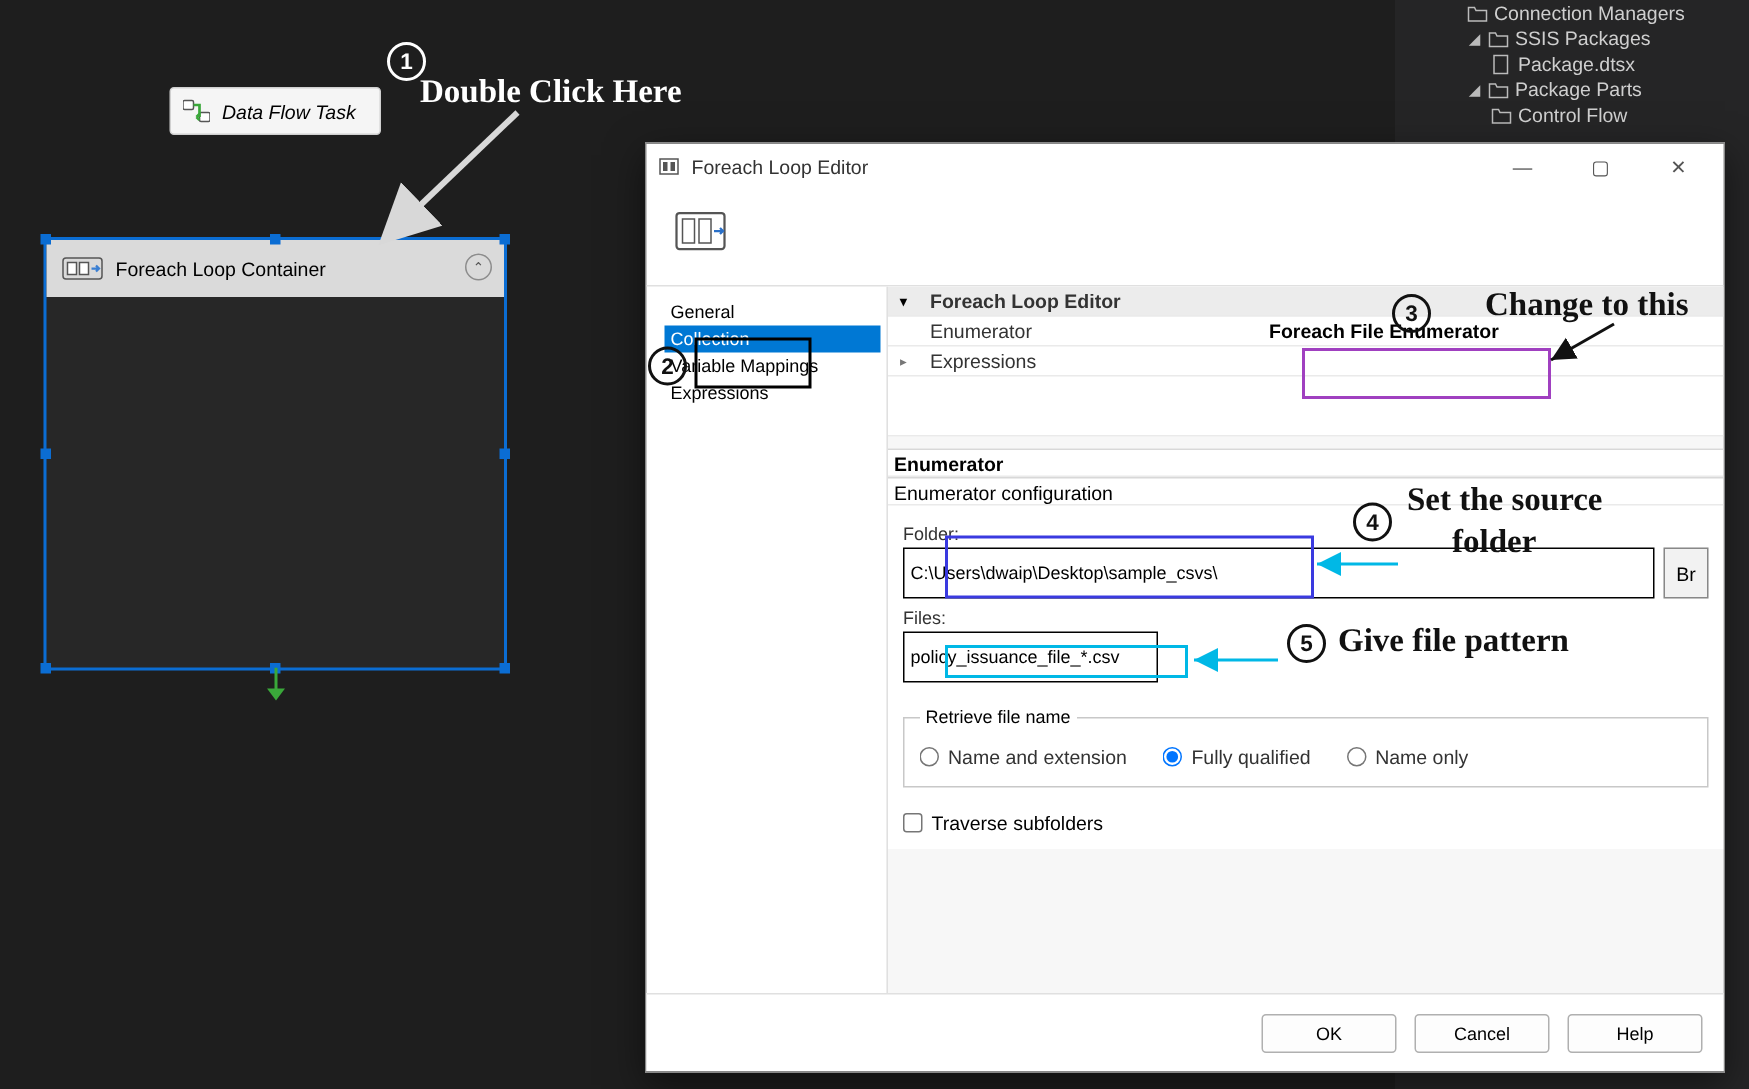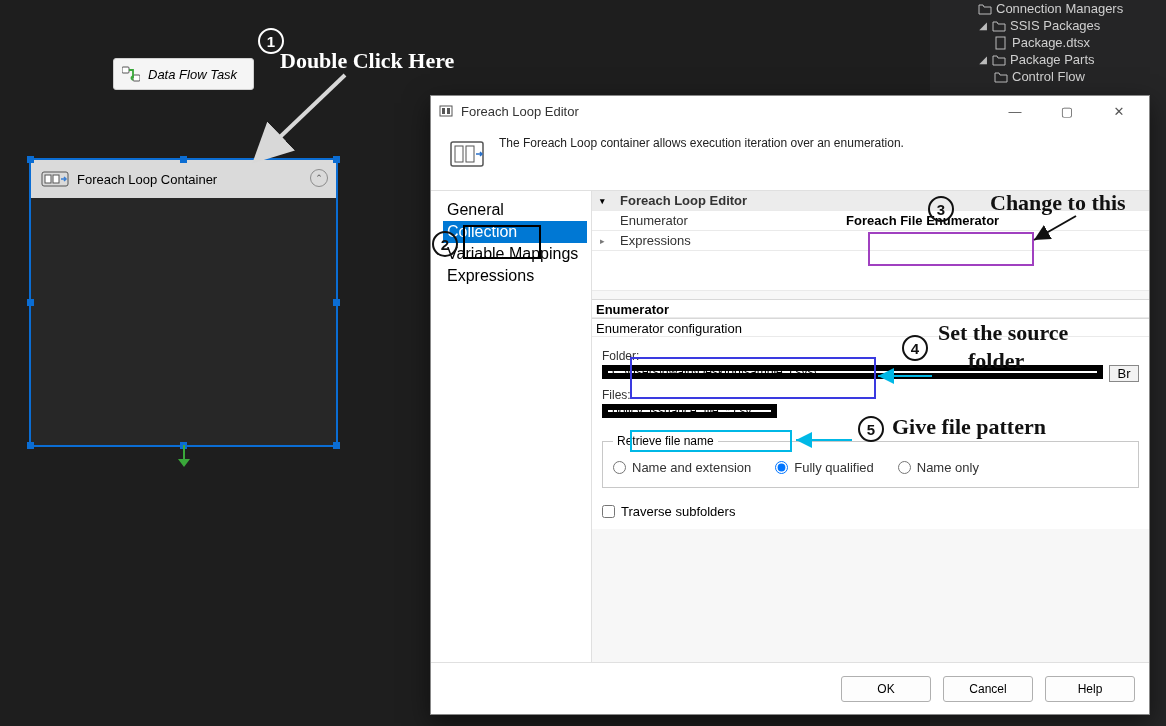--- a/index.html
+++ b/index.html
@@ -30,38 +30,38 @@
   
   .dialog{position:absolute;left:430px;top:95px;width:720px;height:620px;background:#fff;border:1px solid #888;box-shadow:0 8px 24px rgba(0,0,0,.5);display:flex;flex-direction:column;}
   .titlebar{height:30px;display:flex;align-items:center;padding:0 8px;gap:8px;font-size:13px;color:#333;}
   .titlebar .spacer{flex:1;}
   .titlebar .winbtn{width:44px;height:28px;display:flex;align-items:center;justify-content:center;color:#555;}
   .description-row{display:flex;align-items:flex-start;gap:14px;padding:10px 18px 18px 18px;border-bottom:1px solid #e0e0e0;}
   .description-row svg{width:36px;height:36px;flex-shrink:0;}
   .description-row span{color:#222;font-size:12px;}
   .dlg-body{display:flex;flex:1;overflow:hidden;}
   .side-nav{width:160px;padding:8px 4px 0 12px;}
-  .side-nav div{padding:2px 4px;font-size:16px;}
+  .side-nav div{padding:2px 4px;font-size:12px;}
   .side-nav .sel{background:#0078d4;color:#fff;}
   .main-panel{flex:1;background:#f7f7f7;border-left:1px solid #e0e0e0;padding:0 0 0 0;position:relative;overflow:hidden;}
 
   .prop-grid{background:#fff;}
   .prop-row{display:flex;align-items:center;height:20px;border-bottom:1px solid #eaeaea;font-size:12px;}
   .prop-row .k{flex:0 0 250px;padding-left:28px;color:#333;}
   .prop-row .v{flex:1;padding-left:4px;}
   .prop-row.group{background:#ececec;font-weight:600;}
   .prop-row.group .tri{position:absolute;left:8px;font-size:9px;}
   .prop-row.group .k{padding-left:28px;}
 
   .enum-section{margin-top:8px;background:#fff;font-size:12px;}
   .enum-heading{padding:2px 0 0 4px;border-top:1px solid #d8d8d8;border-bottom:1px solid #eaeaea;}
   .enum-inner{padding:6px 10px 10px 10px;}
   .enum-inner label{display:block;margin:6px 0 2px 0;color:#333;font-size:12px;}
   .field-row{display:flex;gap:6px;align-items:stretch;}
-  .text-input{flex:1;border:6px solid #000000;height:14px;padding:0 4px;font-size:12px;}
+  .text-input{flex:1;border:1px solid #000000;height:34px;padding:0 4px;font-size:12px;}
   .btn-browse{width:30px;border:1px solid #888;background:#f2f2f2;}
   fieldset.retrieve{border:1px solid #c8c8c8;margin-top:16px;padding:12px 10px 12px 10px;}
   fieldset.retrieve legend{padding:0 4px;font-size:12px;}
   .radio-row{display:flex;gap:24px;align-items:center;}
   .radio-row label{display:flex;gap:6px;margin:0;}
   .chk-row{margin-top:16px;display:flex;gap:6px;align-items:center;}
 
   .dlg-buttons{height:52px;display:flex;justify-content:flex-end;align-items:center;gap:12px;padding:0 14px;border-top:1px solid #e0e0e0;background:#fff;}
   .dlg-buttons button{min-width:90px;height:26px;border:1px solid #b0b0b0;background:#fdfdfd;border-radius:3px;font-size:12px;}
 
@@ -172,21 +172,20 @@
     <span class="winbtn">✕</span>
   </div>
 
   <div class="description-row">
     <svg viewBox="0 0 36 36">
         <rect x="2" y="6" width="32" height="24" rx="2" fill="none" stroke="#555" stroke-width="1.5"></rect>
         <rect x="6" y="10" width="8" height="16" fill="#fff" stroke="#555"></rect>
         <rect x="17" y="10" width="8" height="16" fill="#fff" stroke="#555"></rect>
         <path d="M27 18 h6 m-2 -2 l2 2 -2 2" stroke="#2a70c9" stroke-width="1.5" fill="none"></path>
       </svg>
-    <span>The Foreach Loop container allows execution iteration over an enumeration.</span>
   </div>
 
   <div class="dlg-body">
     <div class="side-nav">
       <div>General</div>
       <div class="sel">Collection</div>
       <div>Variable Mappings</div>
       <div>Expressions</div>
     </div>
 

